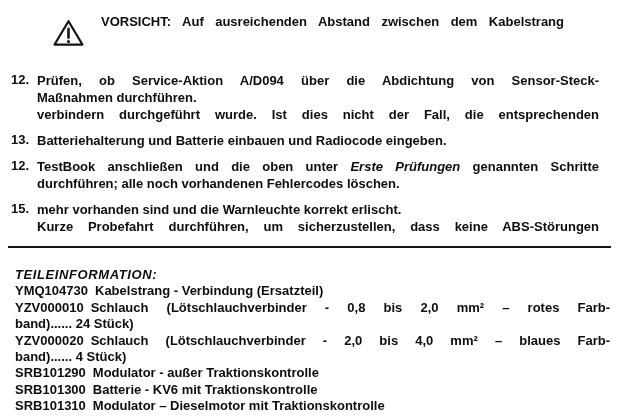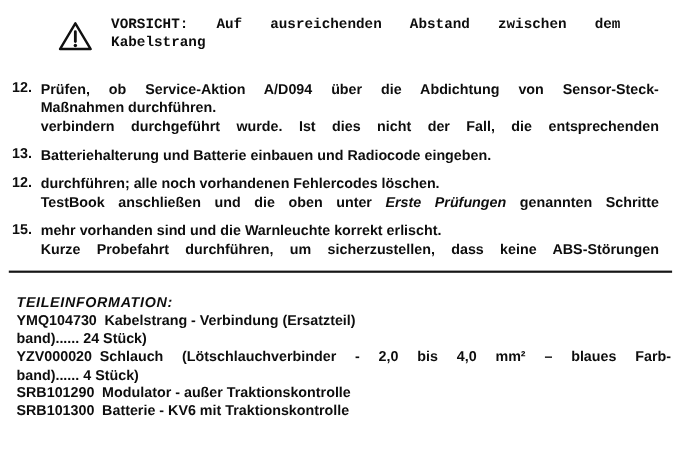--- a/index.html
+++ b/index.html
@@ -9,21 +9,21 @@
     height: 419px;
     background: #ffffff;
     font-family: "Liberation Sans", sans-serif;
     font-weight: 700;
     font-size: 13px;
     color: #0d0d0d;
     overflow: hidden;
     box-sizing: border-box;
   }
   
-  .warning { display: flex; padding: 13px 56px 0 52px; font-family: Liberation Mono, monospace; }
+  .warning { display: flex; padding: 13px 56px 0 52px; }
   .warn-icon { flex: none; width: 33px; height: 30px; margin-top: 5px; margin-right: 16px; }
   .warn-icon svg { display: block; width: 33px; height: 30px; }
   .warn-text { width: 480px; line-height: 17px; }
   
   .tline { min-height: 17px; }
   .tline.j { text-align: justify; text-align-last: justify; }
   .it { font-style: italic; }
   
   .steps { margin-top: 24px; }
   .step { display: flex; padding-left: 11px; margin-bottom: 9px; }
@@ -67,50 +67,54 @@
       </div>
       <div class="step">
         <div class="step-num">13.</div>
         <div class="step-text">
           <div class="tline"><span>Batteriehalterung und Batterie einbauen und Radiocode eingeben.</span></div>
         </div>
       </div>
       <div class="step">
         <div class="step-num">12.</div>
         <div class="step-text">
+          <div class="tline j"><span>TestBook anschließen und die oben unter </span><span class="it">Erste Prüfungen</span><span> genannten Schritte</span></div>
           <div class="tline"><span>durchführen; alle noch vorhandenen Fehlercodes löschen.</span></div>
-          <div class="tline j"><span>TestBook anschließen und die oben unter </span><span class="it">Erste Prüfungen</span><span> genannten Schritte</span></div>
         </div>
       </div>
       <div class="step">
         <div class="step-num">15.</div>
         <div class="step-text">
           <div class="tline"><span>mehr vorhanden sind und die Warnleuchte korrekt erlischt.</span></div>
           <div class="tline j"><span>Kurze Probefahrt durchführen, um sicherzustellen, dass keine ABS-Störungen</span></div>
         </div>
       </div>
     </div>
 
   <div class="rule"></div>
 
   <div class="parts">
     <div class="parts-heading">TEILEINFORMATION:</div>
     <div id="parts-list">
         <div class="part-entry">
           <div class="pline"><span class="pnum">YMQ104730</span><span>Kabelstrang - Verbindung (Ersatzteil)</span></div>
         </div>
         <div class="part-entry">
+          <div class="pline j"><span class="pnum">YZV000010</span><span>Schlauch (Lötschlauchverbinder - 0,8 bis 2,0 mm² – rotes Farb-</span></div>
           <div class="pline">band)...... 24 Stück)</div>
         </div>
         <div class="part-entry">
           <div class="pline j"><span class="pnum">YZV000020</span><span>Schlauch (Lötschlauchverbinder - 2,0 bis 4,0 mm² – blaues Farb-</span></div>
           <div class="pline">band)...... 4 Stück)</div>
         </div>
         <div class="part-entry">
           <div class="pline"><span class="pnum">SRB101290</span><span>Modulator - außer Traktionskontrolle</span></div>
         </div>
         <div class="part-entry">
           <div class="pline"><span class="pnum">SRB101300</span><span>Batterie - KV6 mit Traktionskontrolle</span></div>
         </div>
+        <div class="part-entry">
+          <div class="pline"><span class="pnum">SRB101310</span><span>Modulator – Dieselmotor mit Traktionskontrolle</span></div>
+        </div>
       </div>
   </div>
 
 </div>
 
 </body></html>

